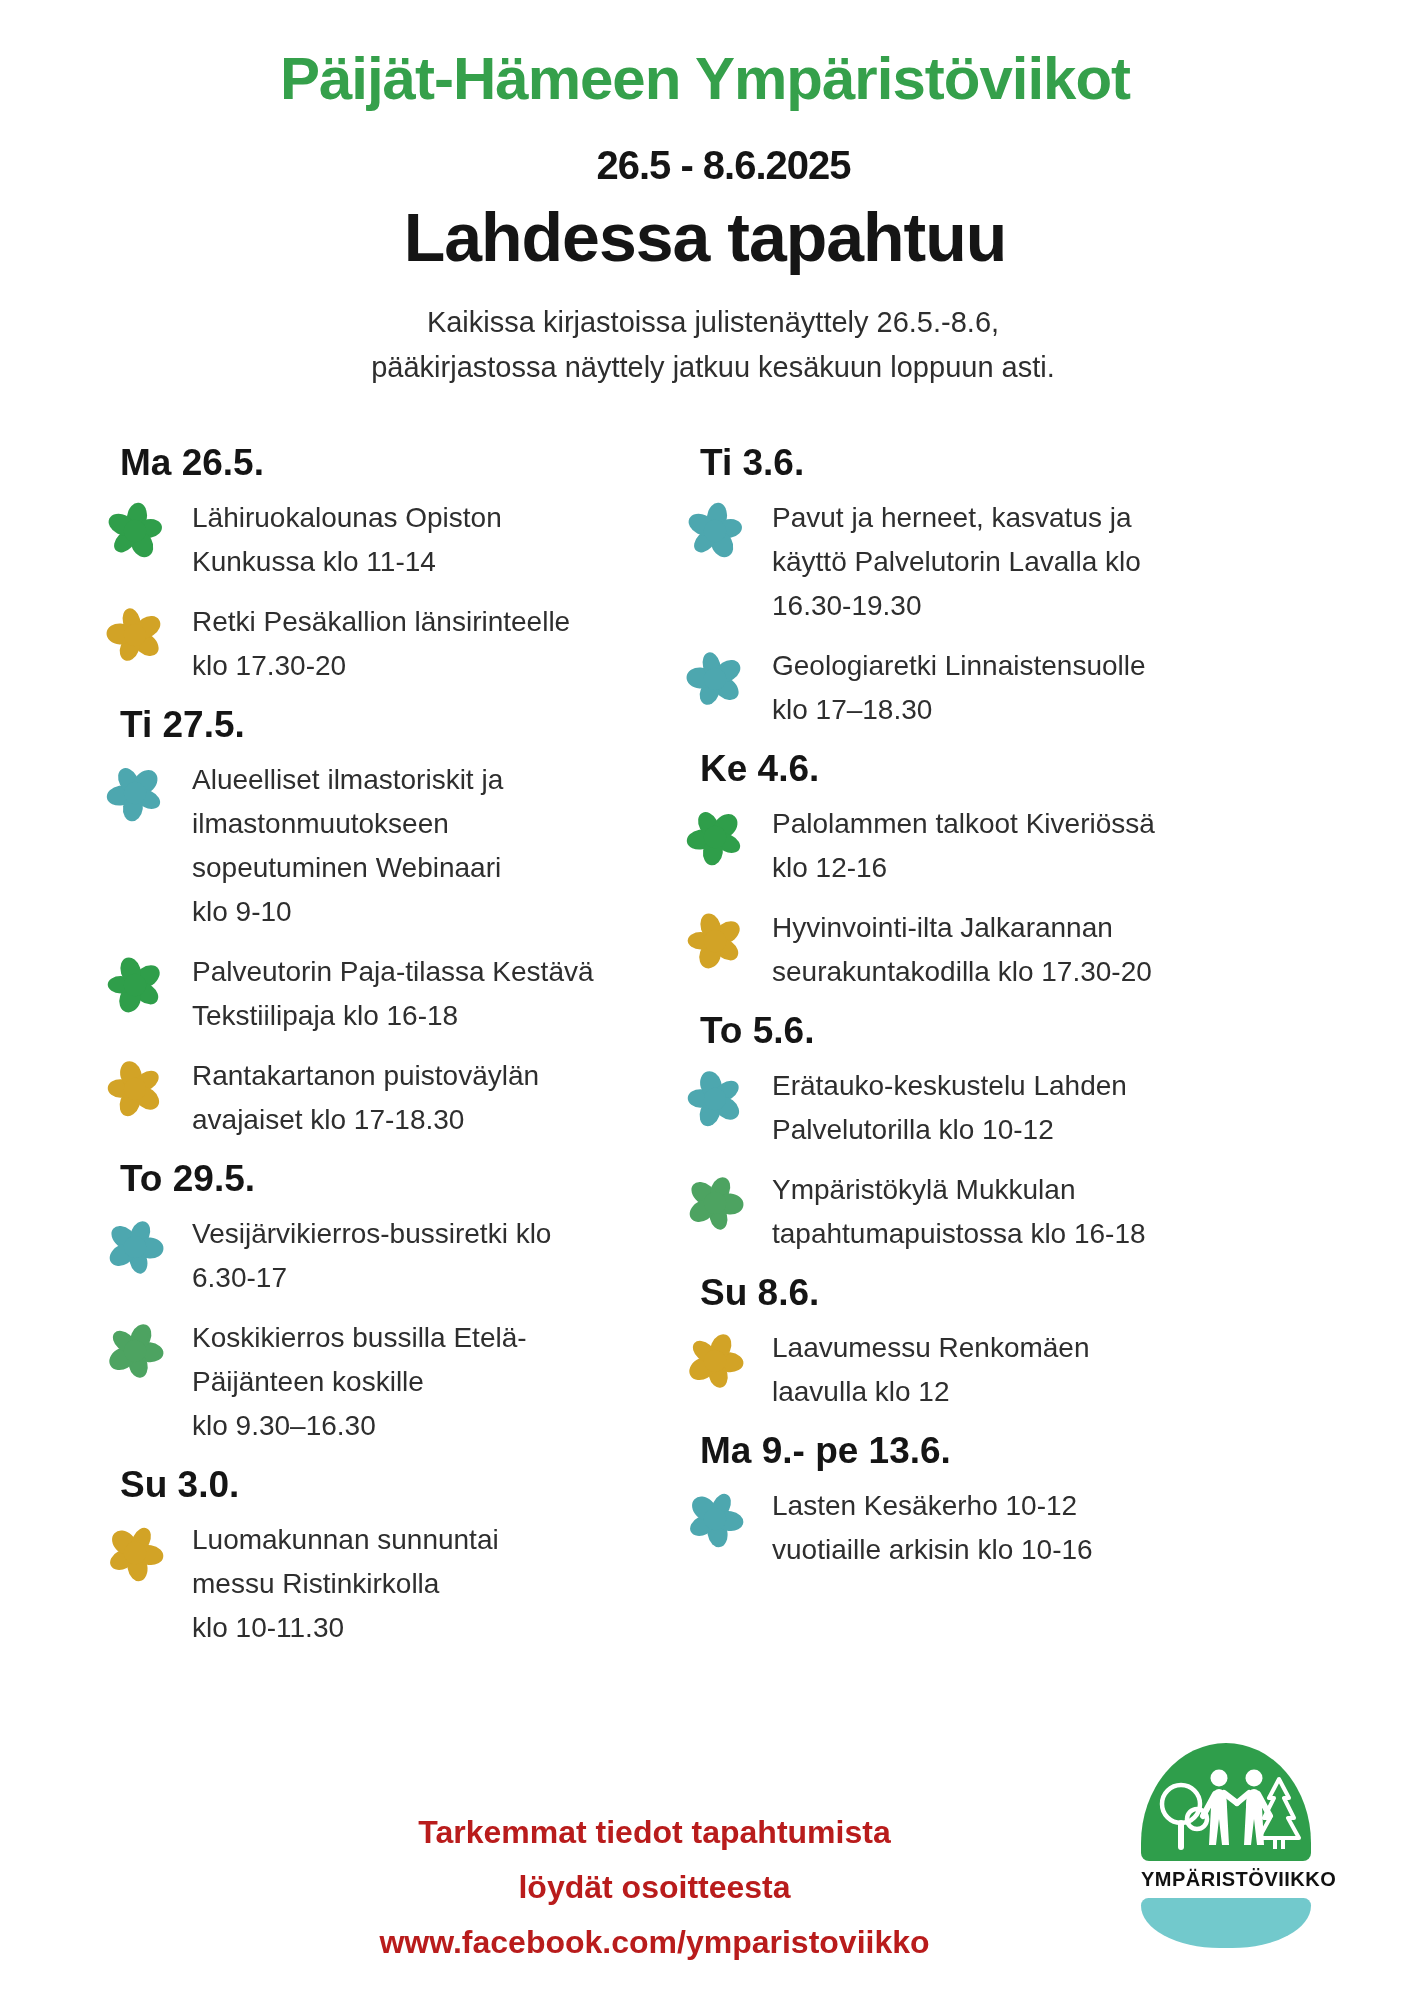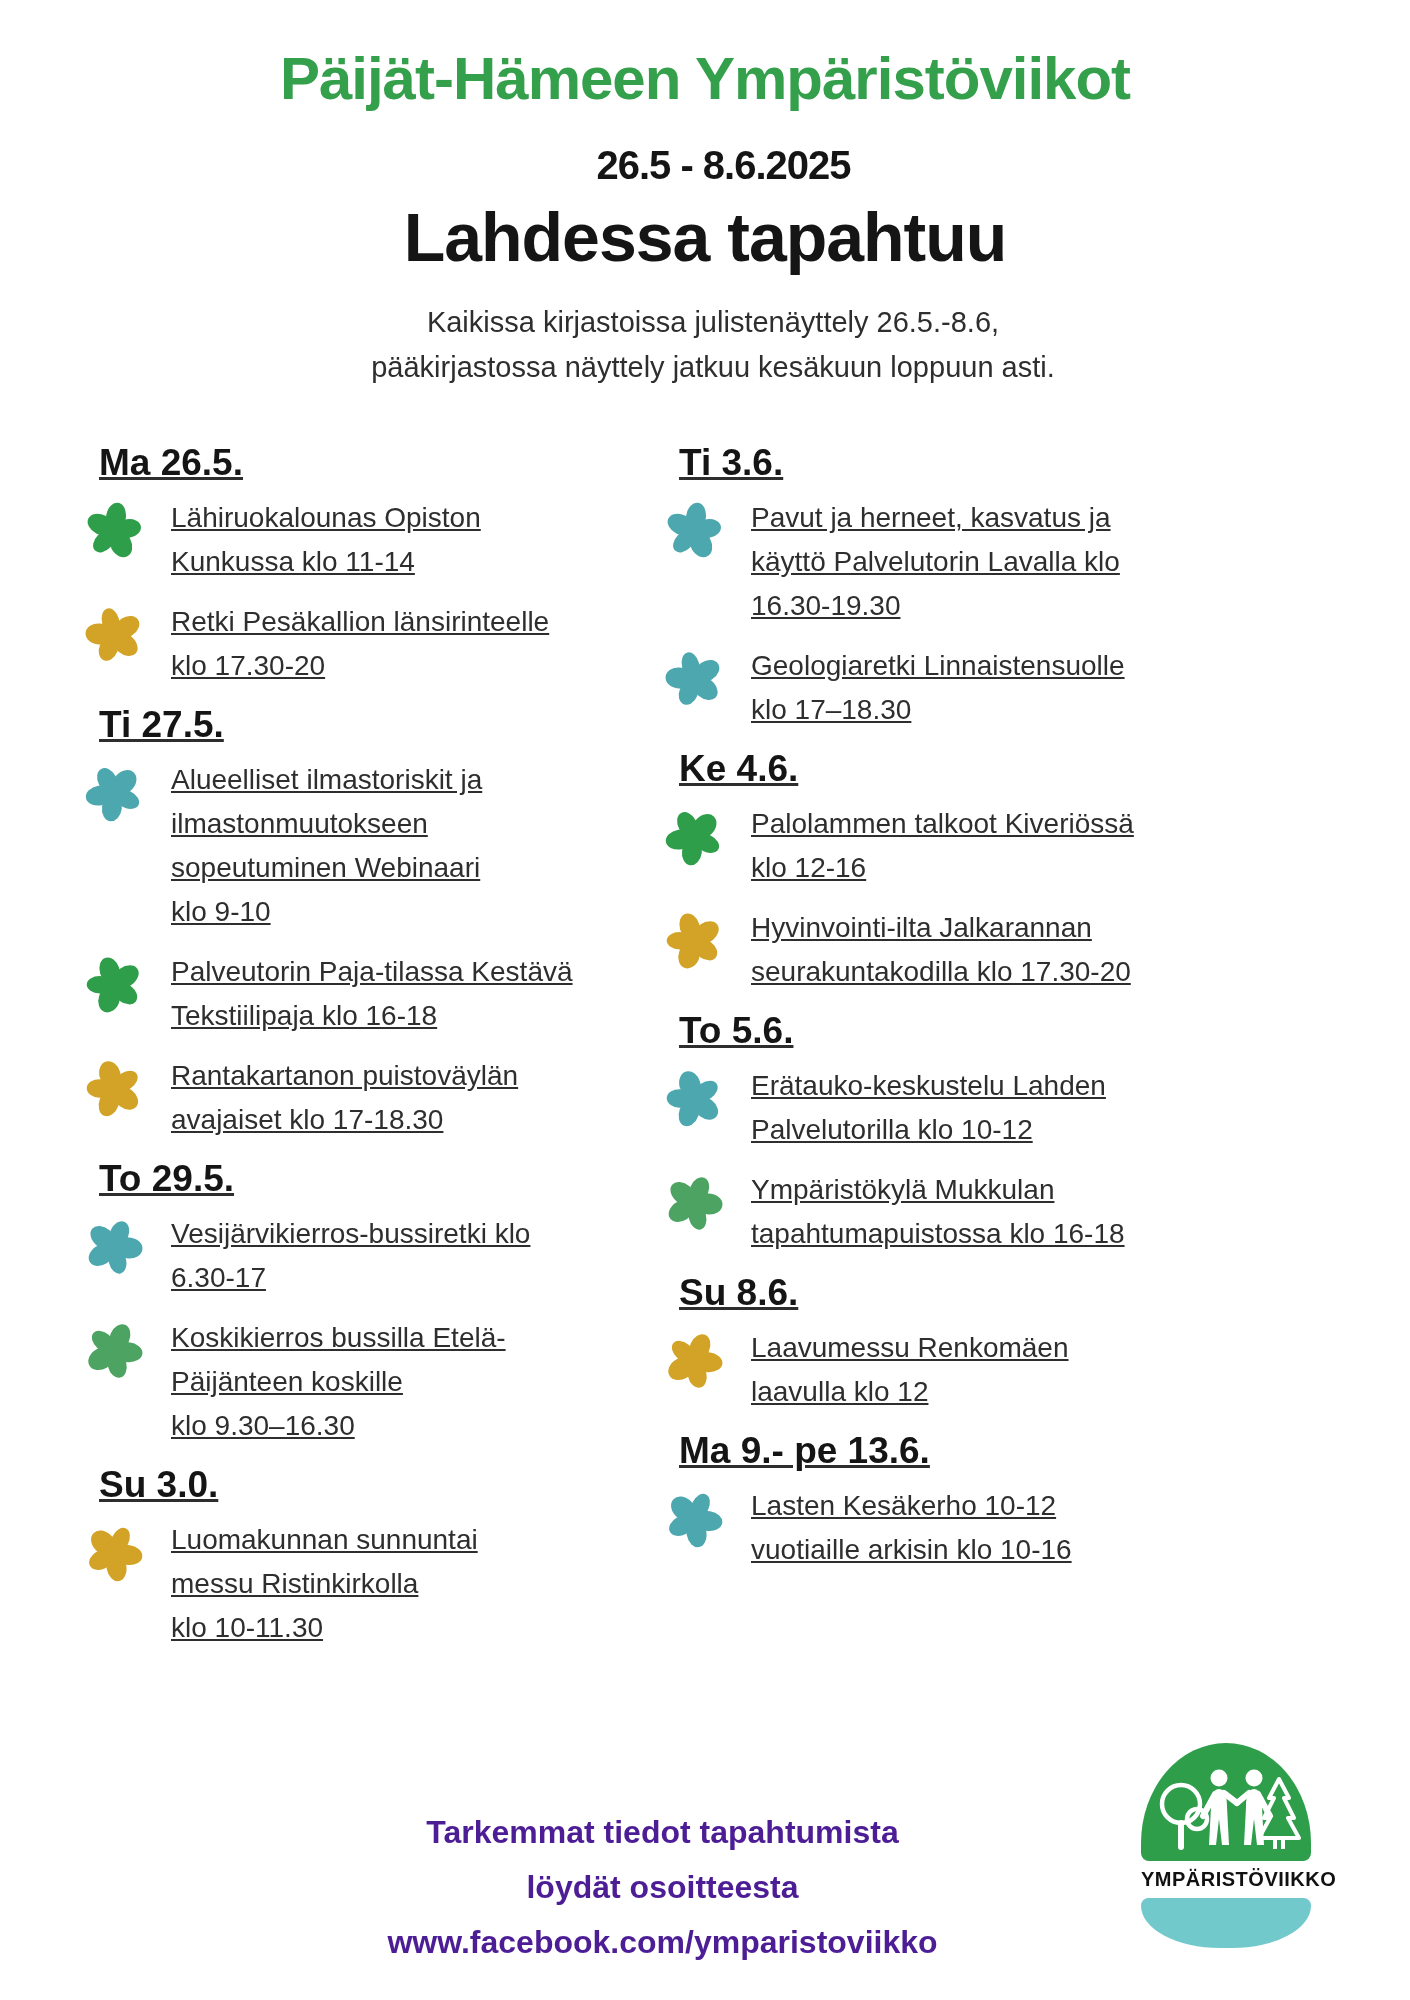--- a/index.html
+++ b/index.html
@@ -30,46 +30,45 @@
     margin-top:24px;
     font-size:29px; line-height:45px; color:#2e2e2e;
     white-space:pre-line;
     padding-left:16px;
   }
 
   
   .main {
     display:grid;
     grid-template-columns:580px 1fr;
-    padding:52px 30px 0 83px;
+    padding:52px 30px 0 104px;
     align-items:start;
-    text-decoration:underline;
   }
   .section-header {
     font-size:37px; font-weight:bold; color:#151515;
     margin:10px 0 2px 16px;
   }
   .column > .section-header:first-child { margin-top:0; }
   .event {
     display:flex; align-items:flex-start;
     margin:12px 0 16px 0; gap:26px;
   }
   .flower {
     width:62px; height:62px; flex:0 0 62px; margin-top:4px;
   }
   .event-text {
     font-size:28px; line-height:44px; color:#2e2e2e;
     white-space:pre-line;
   }
 
   
   .footer {
-    position:absolute; left:130px; bottom:30px; width:1065px;
+    position:absolute; left:122px; bottom:30px; width:1065px;
     text-align:center;
-    font-size:32px; font-weight:bold; line-height:55px; color:#4c1d95;
+    font-size:32px; font-weight:bold; line-height:55px; color:#b91c1c;
     white-space:pre-line;
   }
 
   
   .logo { position:absolute; right:99px; bottom:52px; width:170px; text-align:left; }
   .logo-dome {
     width:170px; height:118px; background:#2f9e4b;
     border-radius:85px 85px 8px 8px / 100px 100px 8px 8px;
     position:relative; overflow:hidden;
   }

